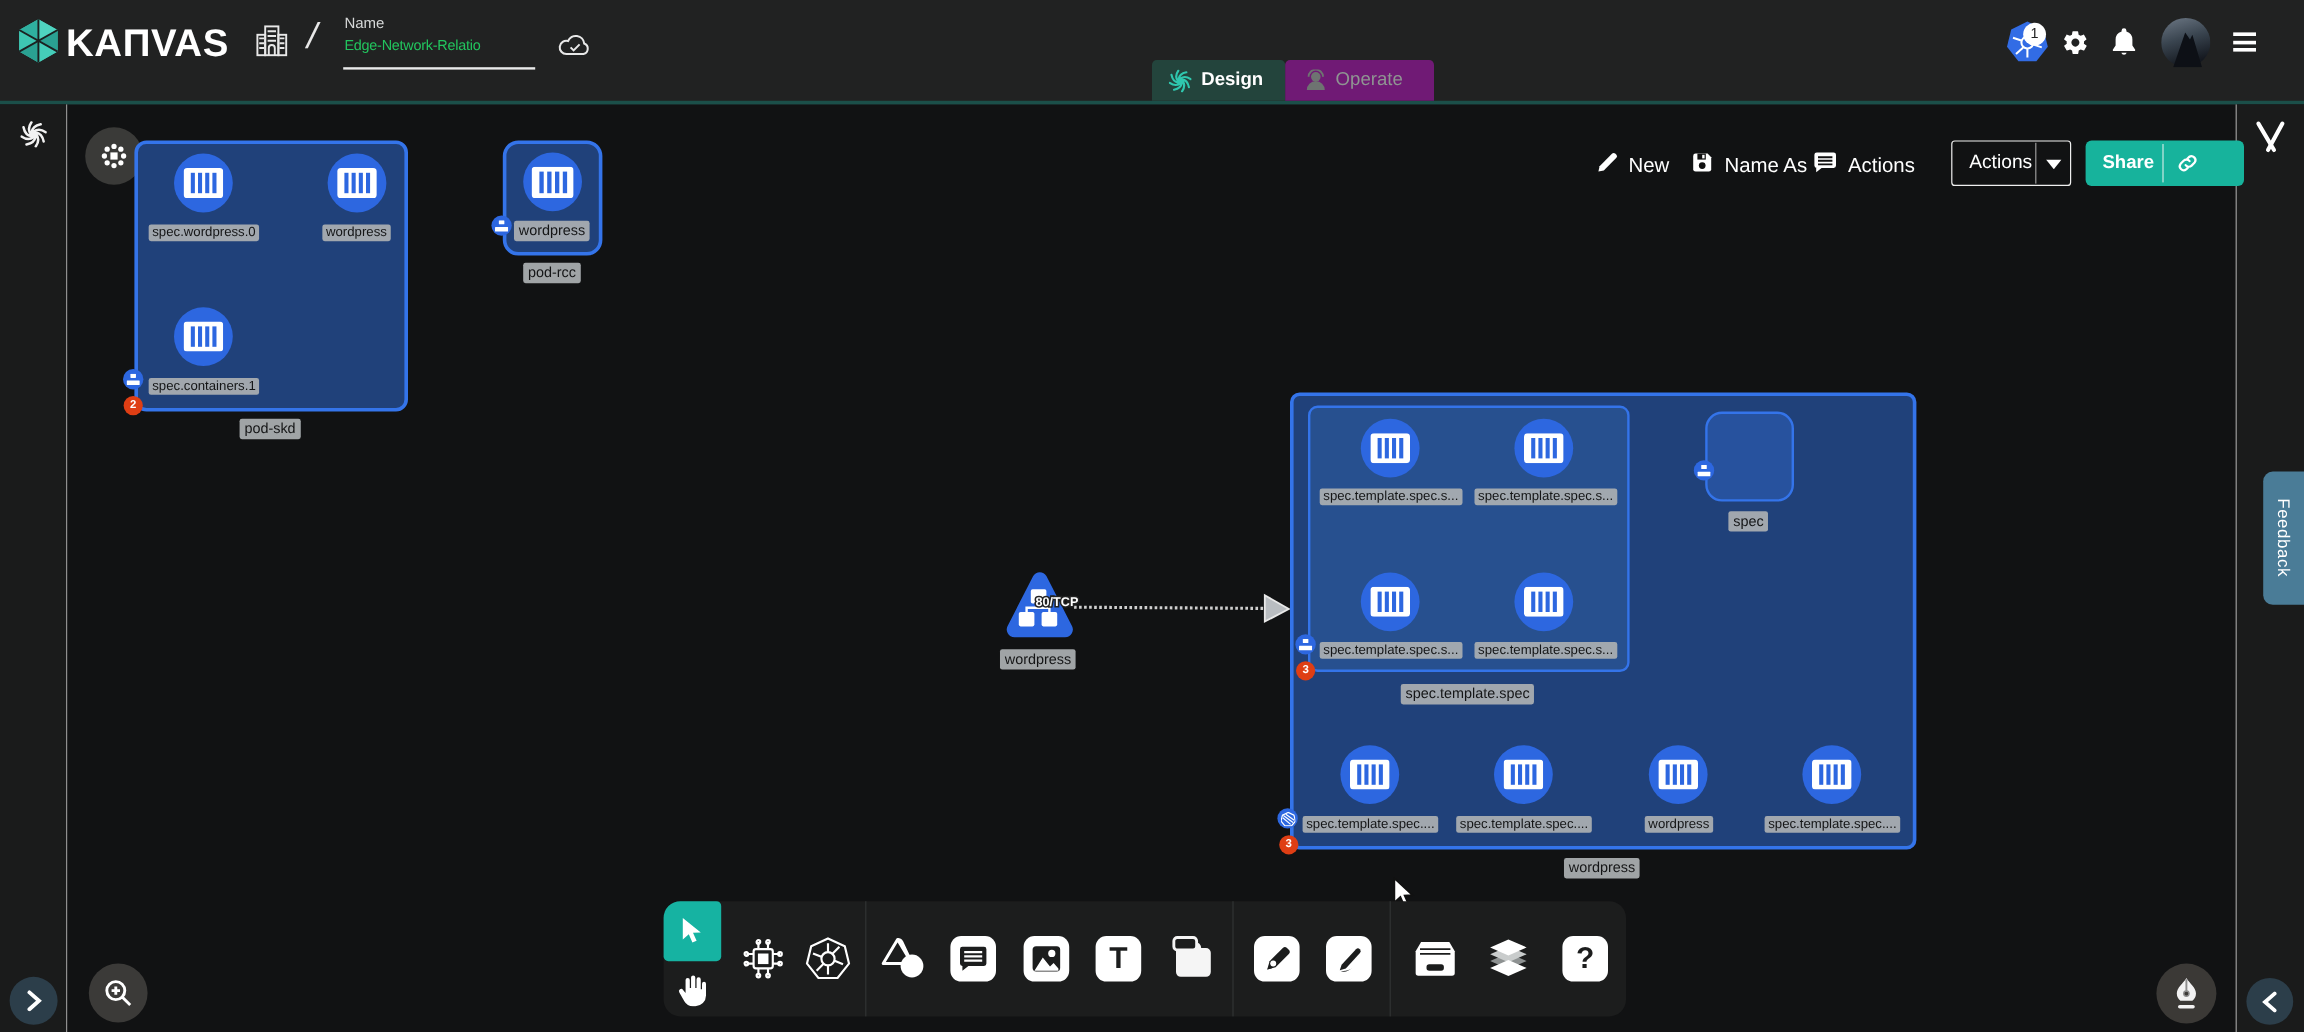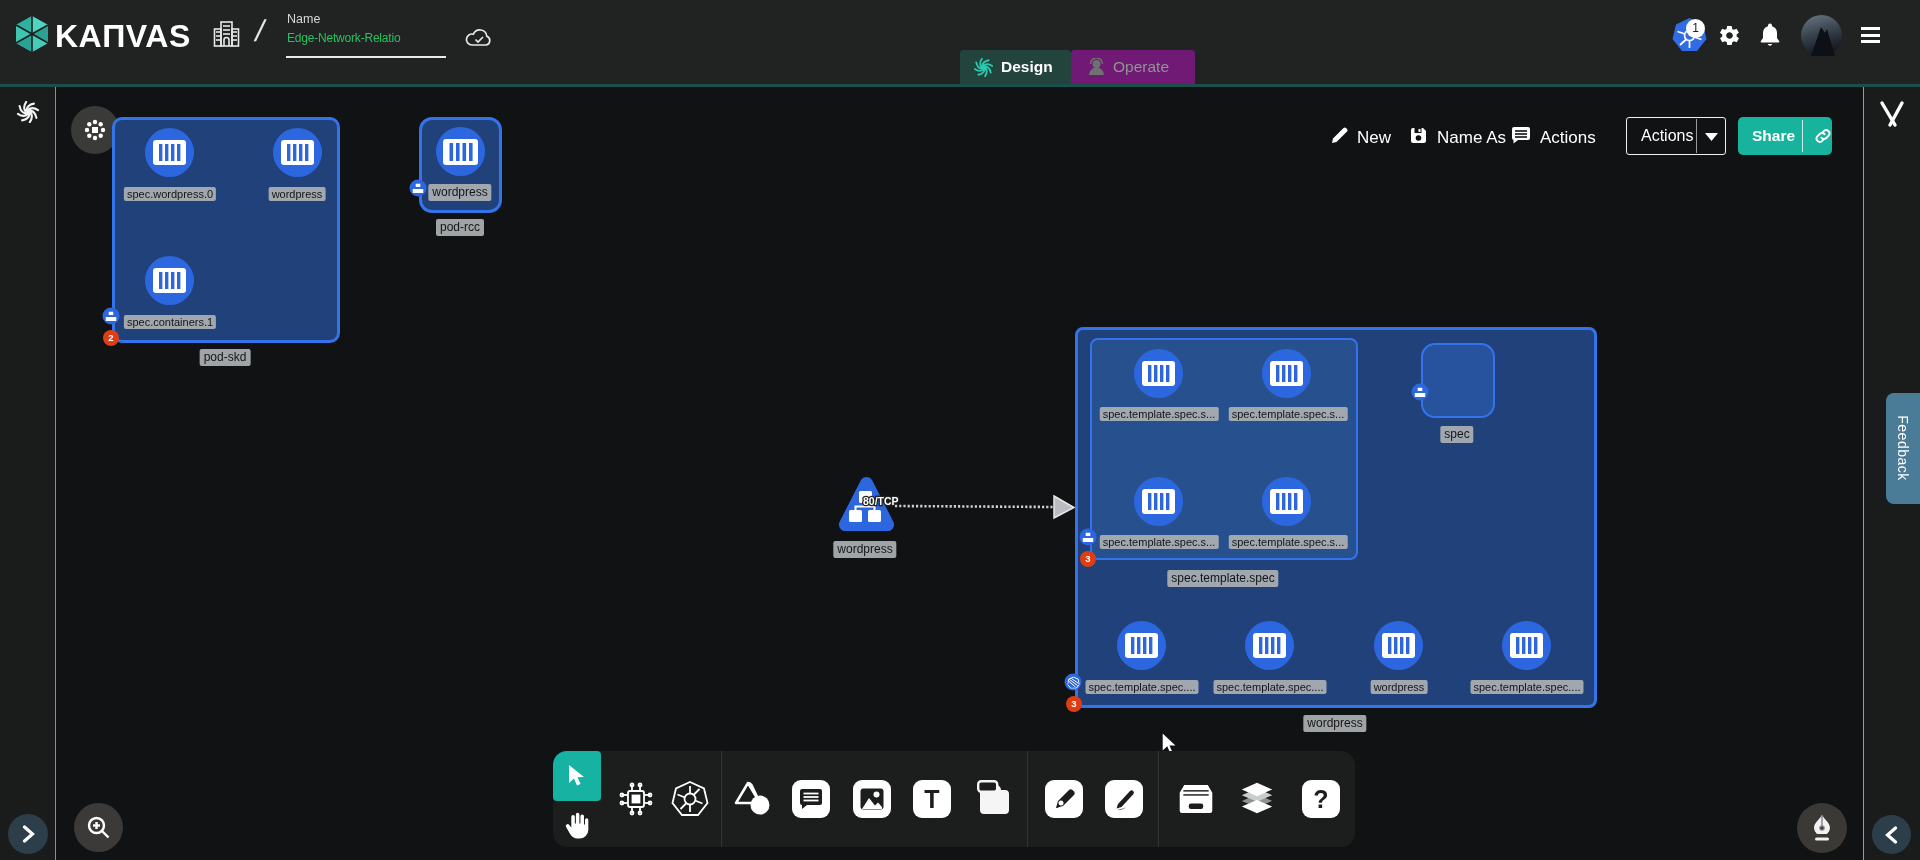--- a/index.html
+++ b/index.html
@@ -24,21 +24,21 @@
 
   
   #badge1 { position:absolute; left:1686px; top:19px; width:19px; height:19px; background:#fff; border-radius:50%; color:#222; font-size:12px; text-align:center; line-height:19px; }
   #hamburger div { position:absolute; left:1861px; width:19px; height:3px; background:#fff; }
 
   
   #lstrip { position:absolute; left:0; top:87px; width:56px; height:773px; background:#1a1b1b; border-right:1px solid #8f8f8f; }
   #rstrip { position:absolute; left:1863px; top:87px; width:57px; height:773px; background:#1a1b1b; border-left:1px solid #9a9a9a; }
   .actxt { position:absolute; top:128px; color:#fff; font-size:17px; }
   #btn-actions { position:absolute; left:1626px; top:117px; width:100px; height:38px; border:1px solid #efefef; border-radius:3px; color:#fff; }
-  #btn-share { position:absolute; left:1738px; top:117px; width:94px; height:38px; background:#17b39c; border-radius:5px; color:#fff; }
+  #btn-share { position:absolute; left:1738px; top:117px; width:132px; height:38px; background:#17b39c; border-radius:5px; color:#fff; }
 
   
   .grp { position:absolute; background:#20417a; border:3px solid #3474ea; border-radius:10px; }
   .node { position:absolute; width:49px; height:49px; border-radius:50%; background:#2d67e0; display:flex; align-items:center; justify-content:center; }
   .lbl { position:absolute; background:rgba(171,175,178,0.93); color:#141516; font-size:11px; padding:0.5px 3px 1.5px; border-radius:2px; white-space:nowrap; transform:translateX(-50%); }
   .lbl2 { font-size:12px; padding:1px 4px 2px; }
   .bluebadge { position:absolute; width:17px; height:17px; border-radius:50%; background:#2d67e0; display:flex; align-items:center; justify-content:center; transform:translate(-50%,-50%); }
   .redbadge { position:absolute; width:16px; height:16px; border-radius:50%; background:#df3e14; color:#fff; font-size:9.5px; font-weight:bold; text-align:center; line-height:16px; transform:translate(-50%,-50%); }
 
   

